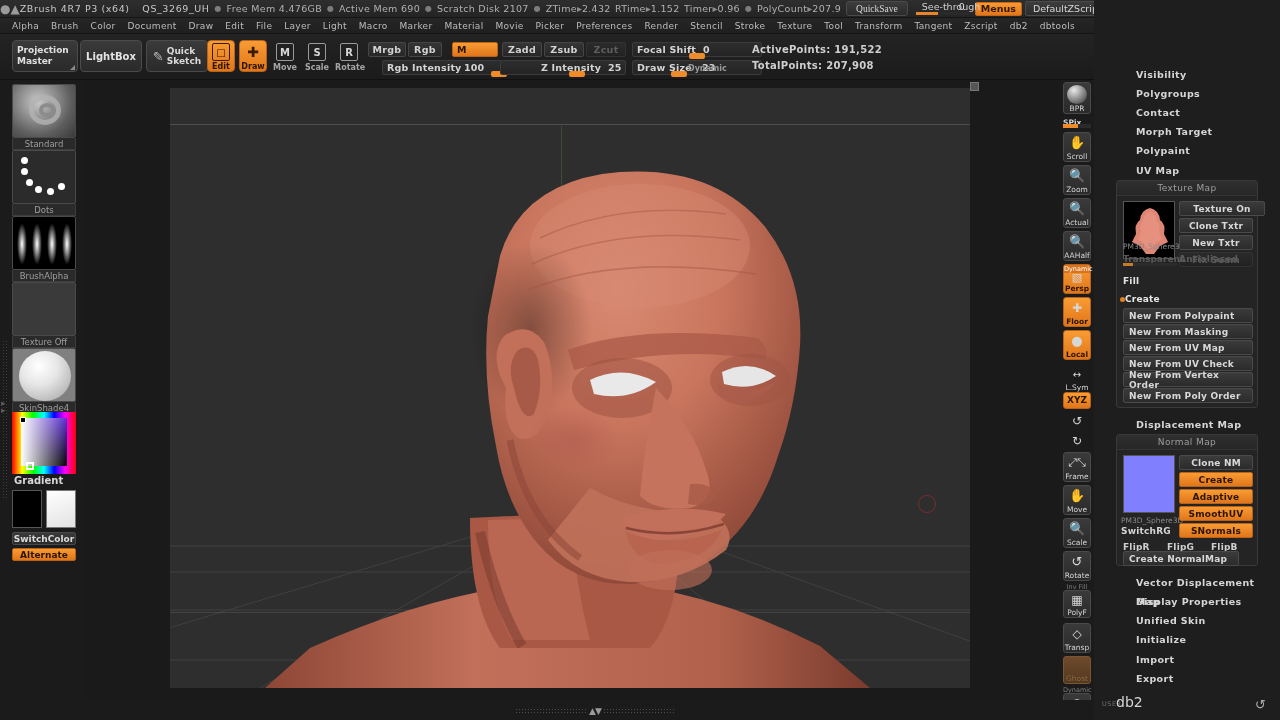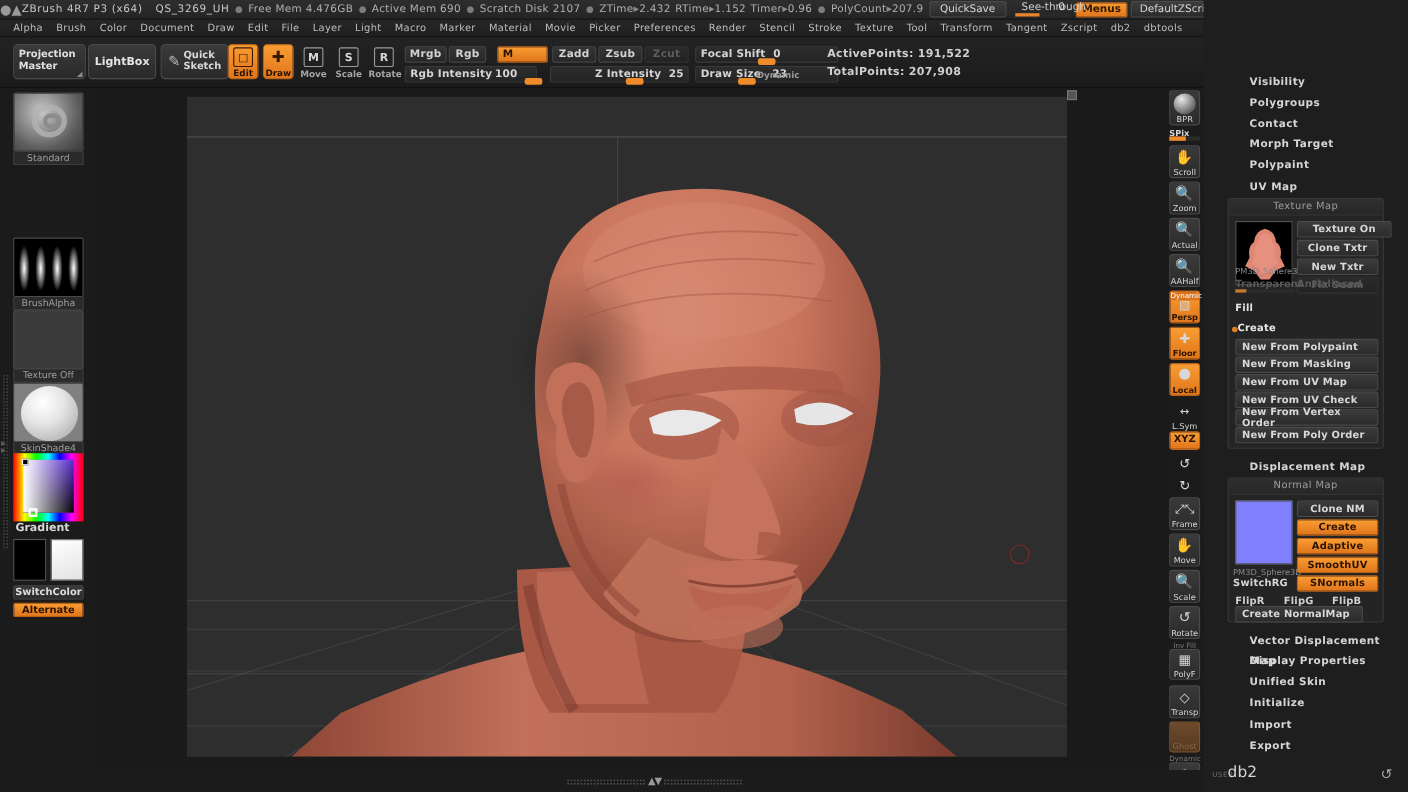--- a/index.html
+++ b/index.html
@@ -22,21 +22,21 @@
   }
   .tb-logo { width:22px; text-align:center; color:#9a9a9a; font-size:12px; }
   .tb-text { color:#c8c8c8; font-size:9.5px; letter-spacing:.6px; white-space:nowrap; }
   .tb-sep { color:#7d7d7d; padding:0 5px; font-size:8px; }
   .tb-stat { color:#b0b0b0; font-size:9.5px; white-space:nowrap; letter-spacing:.3px; }
   .tb-arrow { color:#8d8d8d; }
   .tb-btn {
     height:15px; padding:3px 9px; margin-left:5px;
     background:linear-gradient(#3d3d3d,#2b2b2b);
     border:1px solid #4a4a4a; border-radius:3px;
-    display:flex; align-items:center; color:#d6d6d6; font-size:9.5px;
+    display:flex; align-items:center; color:#d6d6d6; font-size:9.5px;font-family:Liberation Serif, serif;
   }
   .tb-slider { position:relative; width:84px; height:15px; margin-left:8px; }
   .tb-slider .lbl { position:absolute; left:6px; top:0px; color:#cfcfcf; font-size:9.5px; white-space:nowrap;}
   .tb-slider .val { position:absolute; right:4px; top:0px; color:#dadada; font-size:9.5px;}
   .tb-slider .track { position:absolute; left:0; bottom:1px; width:100%; height:3px; background:#2a2a2a;}
   .tb-slider .fill { position:absolute; left:0; bottom:1px; width:22px; height:3px; background:#e8852b;}
   .tb-orange {
     height:14px; padding:0 5px; margin-left:6px;
     background:linear-gradient(#f79a31,#e2761c);
     border:1px solid #c4651a; border-radius:2px;
@@ -353,21 +353,21 @@
       <span class="mini-lbl" style="color:#a5a5a5">Rotate</span>
     </div>
 
     <div class="txt-btn" style="left:368px;top:8px;width:38px;">Mrgb</div>
     <div class="txt-btn" style="left:408px;top:8px;width:34px;">Rgb</div>
     <div class="txt-btn on" style="left:452px;top:8px;width:46px;justify-content:flex-start;padding-left:4px;">M</div>
     <div class="txt-btn" style="left:502px;top:8px;width:40px;">Zadd</div>
     <div class="txt-btn" style="left:544px;top:8px;width:40px;">Zsub</div>
     <div class="txt-btn dim" style="left:586px;top:8px;width:40px;">Zcut</div>
 
-    <div class="slider" style="left:368px;top:26px;width:120px;">
+    <div class="slider" style="left:382px;top:26px;width:120px;">
       <span class="s-label">Rgb Intensity</span>
       <span class="s-label" style="left:81px">100</span>
       <span class="s-knob" style="left:108px"></span>
     </div>
     <div class="slider" style="left:500px;top:26px;width:126px;">
       <span class="s-label" style="left:40px">Z Intensity</span>
       <span class="s-label" style="left:107px">25</span>
       <span class="s-knob" style="left:68px"></span>
     </div>
 
@@ -390,20 +390,31 @@
   <div class="leftcol">
 
     <div class="pal-item" style="top:4px">
       <div class="pal-thumb" style="background:radial-gradient(circle at 40% 32%, #c9c9c9, #5e5e5e 65%, #3a3a3a);">
         <div style="position:absolute;left:16px;top:10px;width:32px;height:30px;border:5px solid #b3b3b3;border-radius:50%;opacity:.8"></div>
         <div style="position:absolute;left:26px;top:18px;width:16px;height:14px;border:4px solid #8c8c8c;border-radius:50%;"></div>
       </div>
       <div class="pal-name">Standard</div>
     </div>
 
+    <div class="pal-item" style="top:70px">
+      <div class="pal-thumb" style="background:#2b2b2b;">
+        <div style="position:absolute;left:8px;top:6px;width:7px;height:7px;border-radius:50%;background:#fff"></div>
+        <div style="position:absolute;left:8px;top:17px;width:7px;height:7px;border-radius:50%;background:#fff"></div>
+        <div style="position:absolute;left:13px;top:28px;width:7px;height:7px;border-radius:50%;background:#fff"></div>
+        <div style="position:absolute;left:22px;top:35px;width:7px;height:7px;border-radius:50%;background:#fff"></div>
+        <div style="position:absolute;left:34px;top:37px;width:7px;height:7px;border-radius:50%;background:#fff"></div>
+        <div style="position:absolute;left:45px;top:32px;width:7px;height:7px;border-radius:50%;background:#fff"></div>
+      </div>
+      <div class="pal-name">Dots</div>
+    </div>
 
     <div class="pal-item" style="top:136px">
       <div class="pal-thumb" style="background:#000;">
         <div style="position:absolute;left:4px;top:6px;width:10px;height:42px;background:radial-gradient(ellipse at center,#fff,transparent 70%)"></div>
         <div style="position:absolute;left:19px;top:6px;width:10px;height:42px;background:radial-gradient(ellipse at center,#fff,transparent 70%)"></div>
         <div style="position:absolute;left:34px;top:6px;width:10px;height:42px;background:radial-gradient(ellipse at center,#fff,transparent 70%)"></div>
         <div style="position:absolute;left:49px;top:6px;width:10px;height:42px;background:radial-gradient(ellipse at center,#fff,transparent 70%)"></div>
       </div>
       <div class="pal-name">BrushAlpha</div>
     </div>

